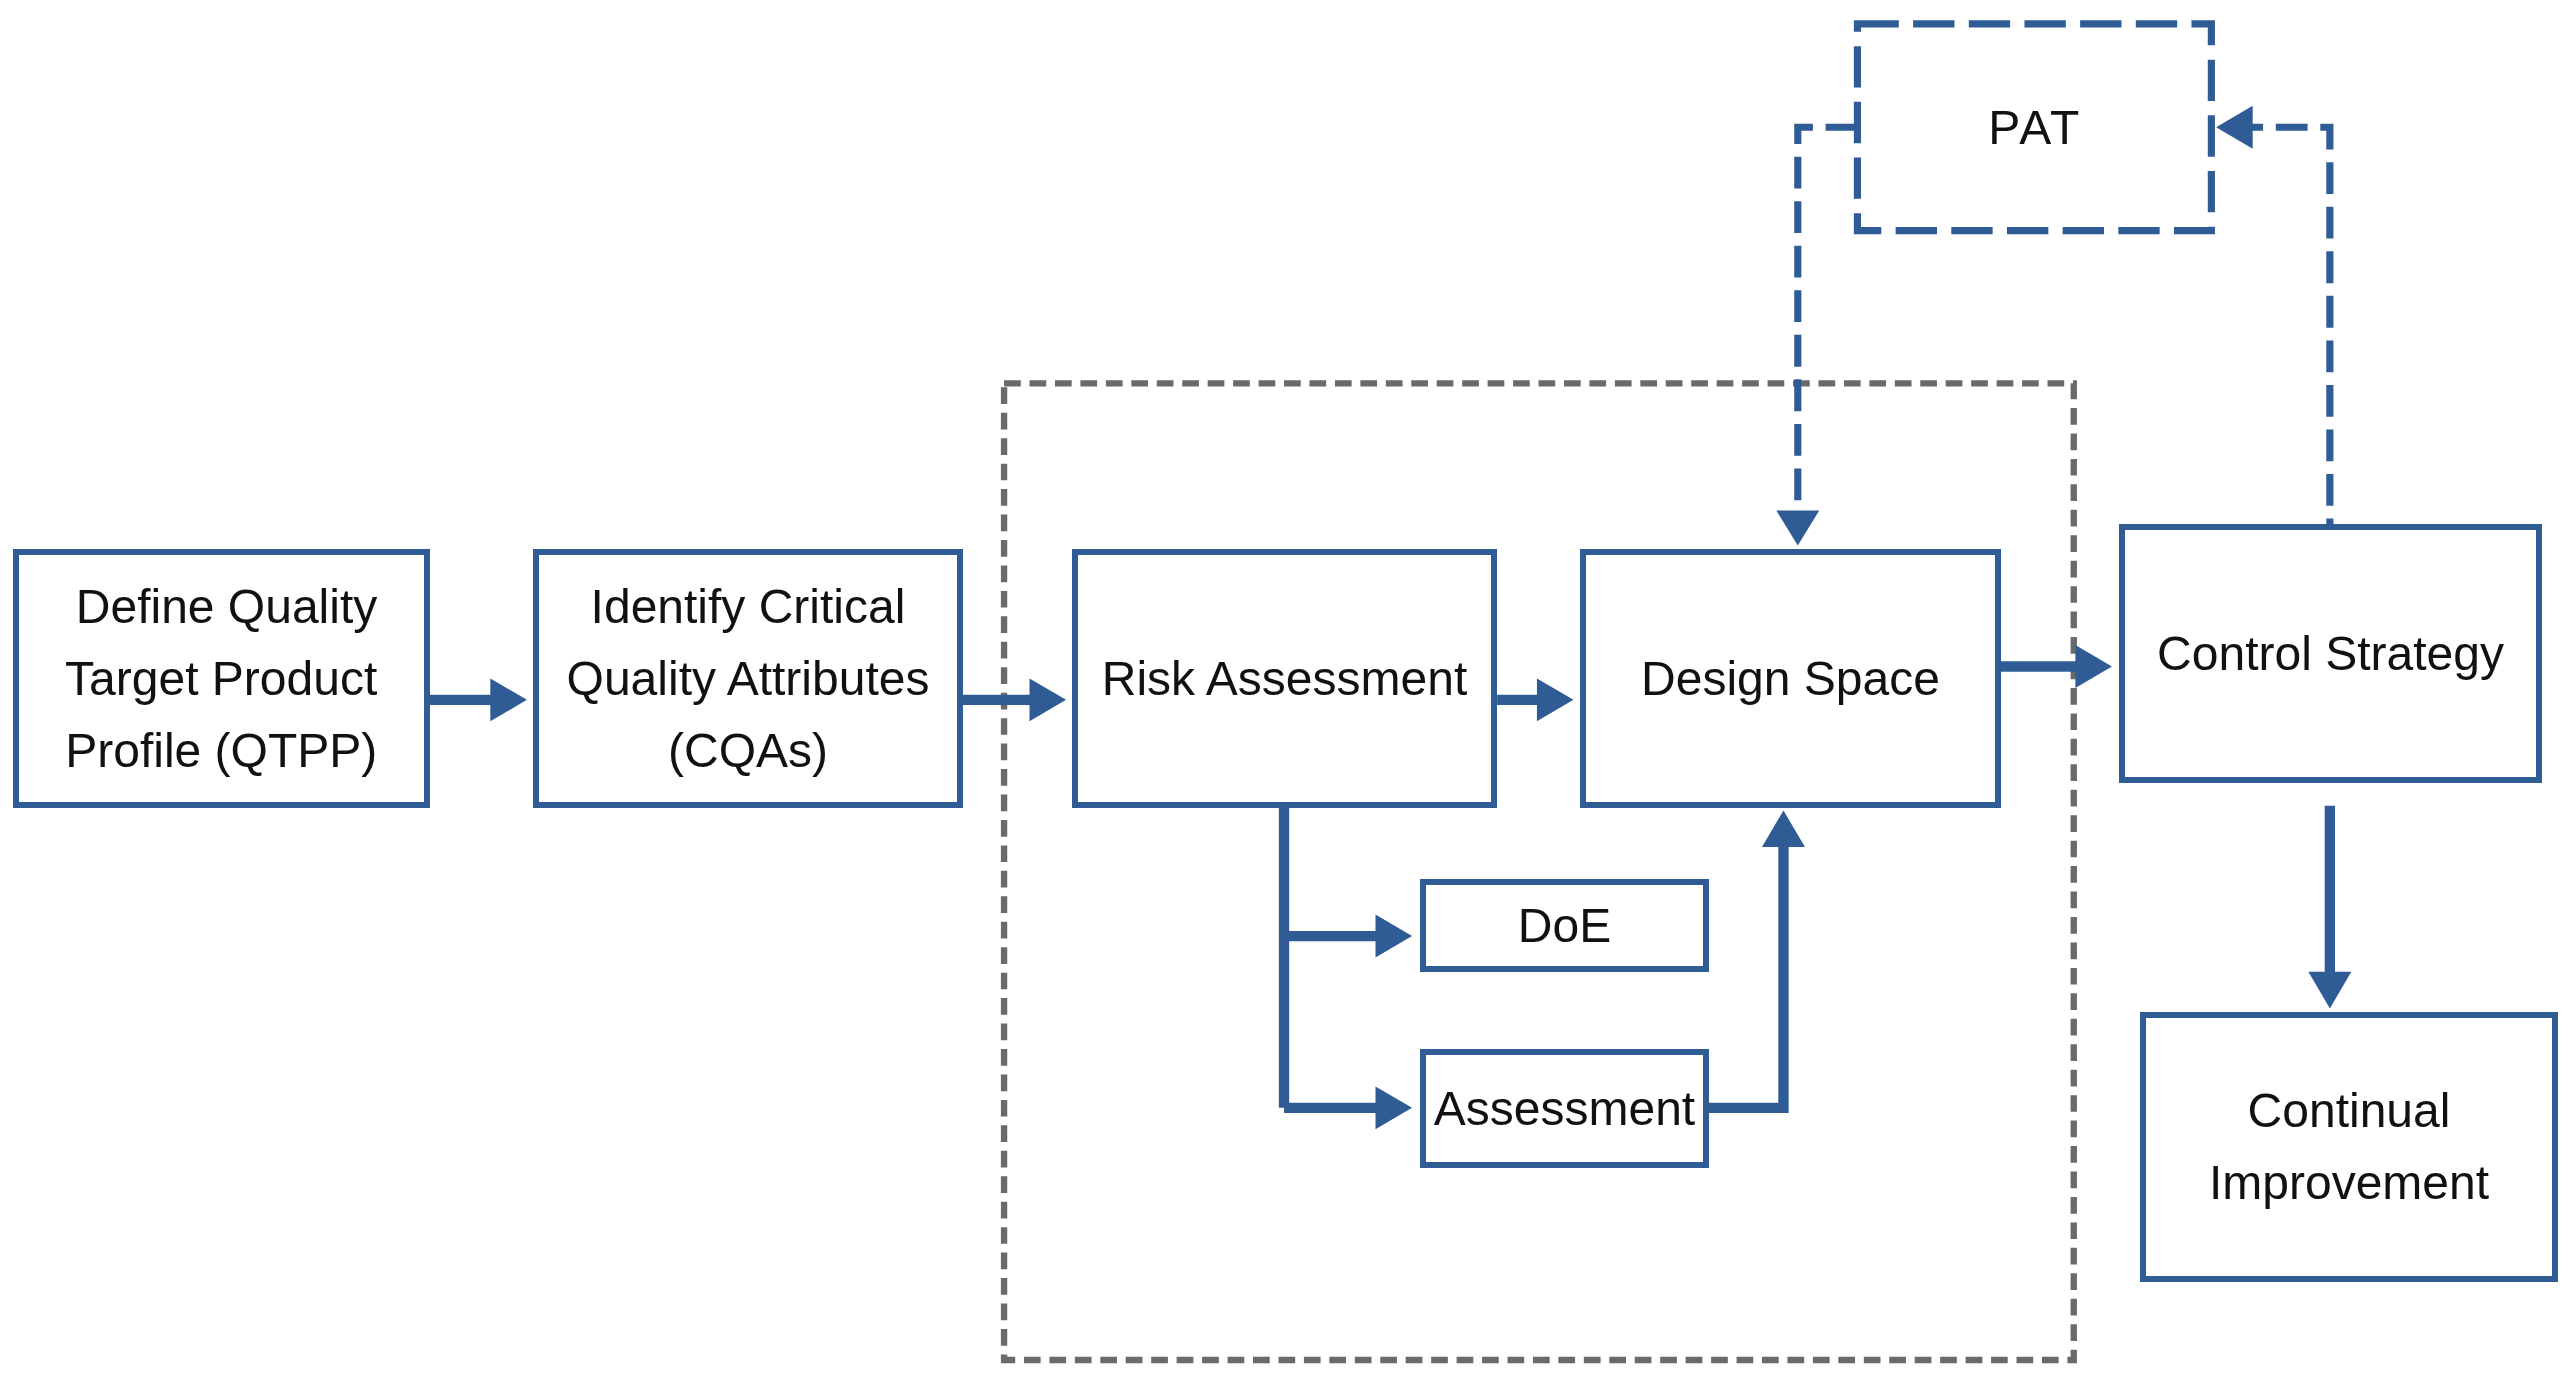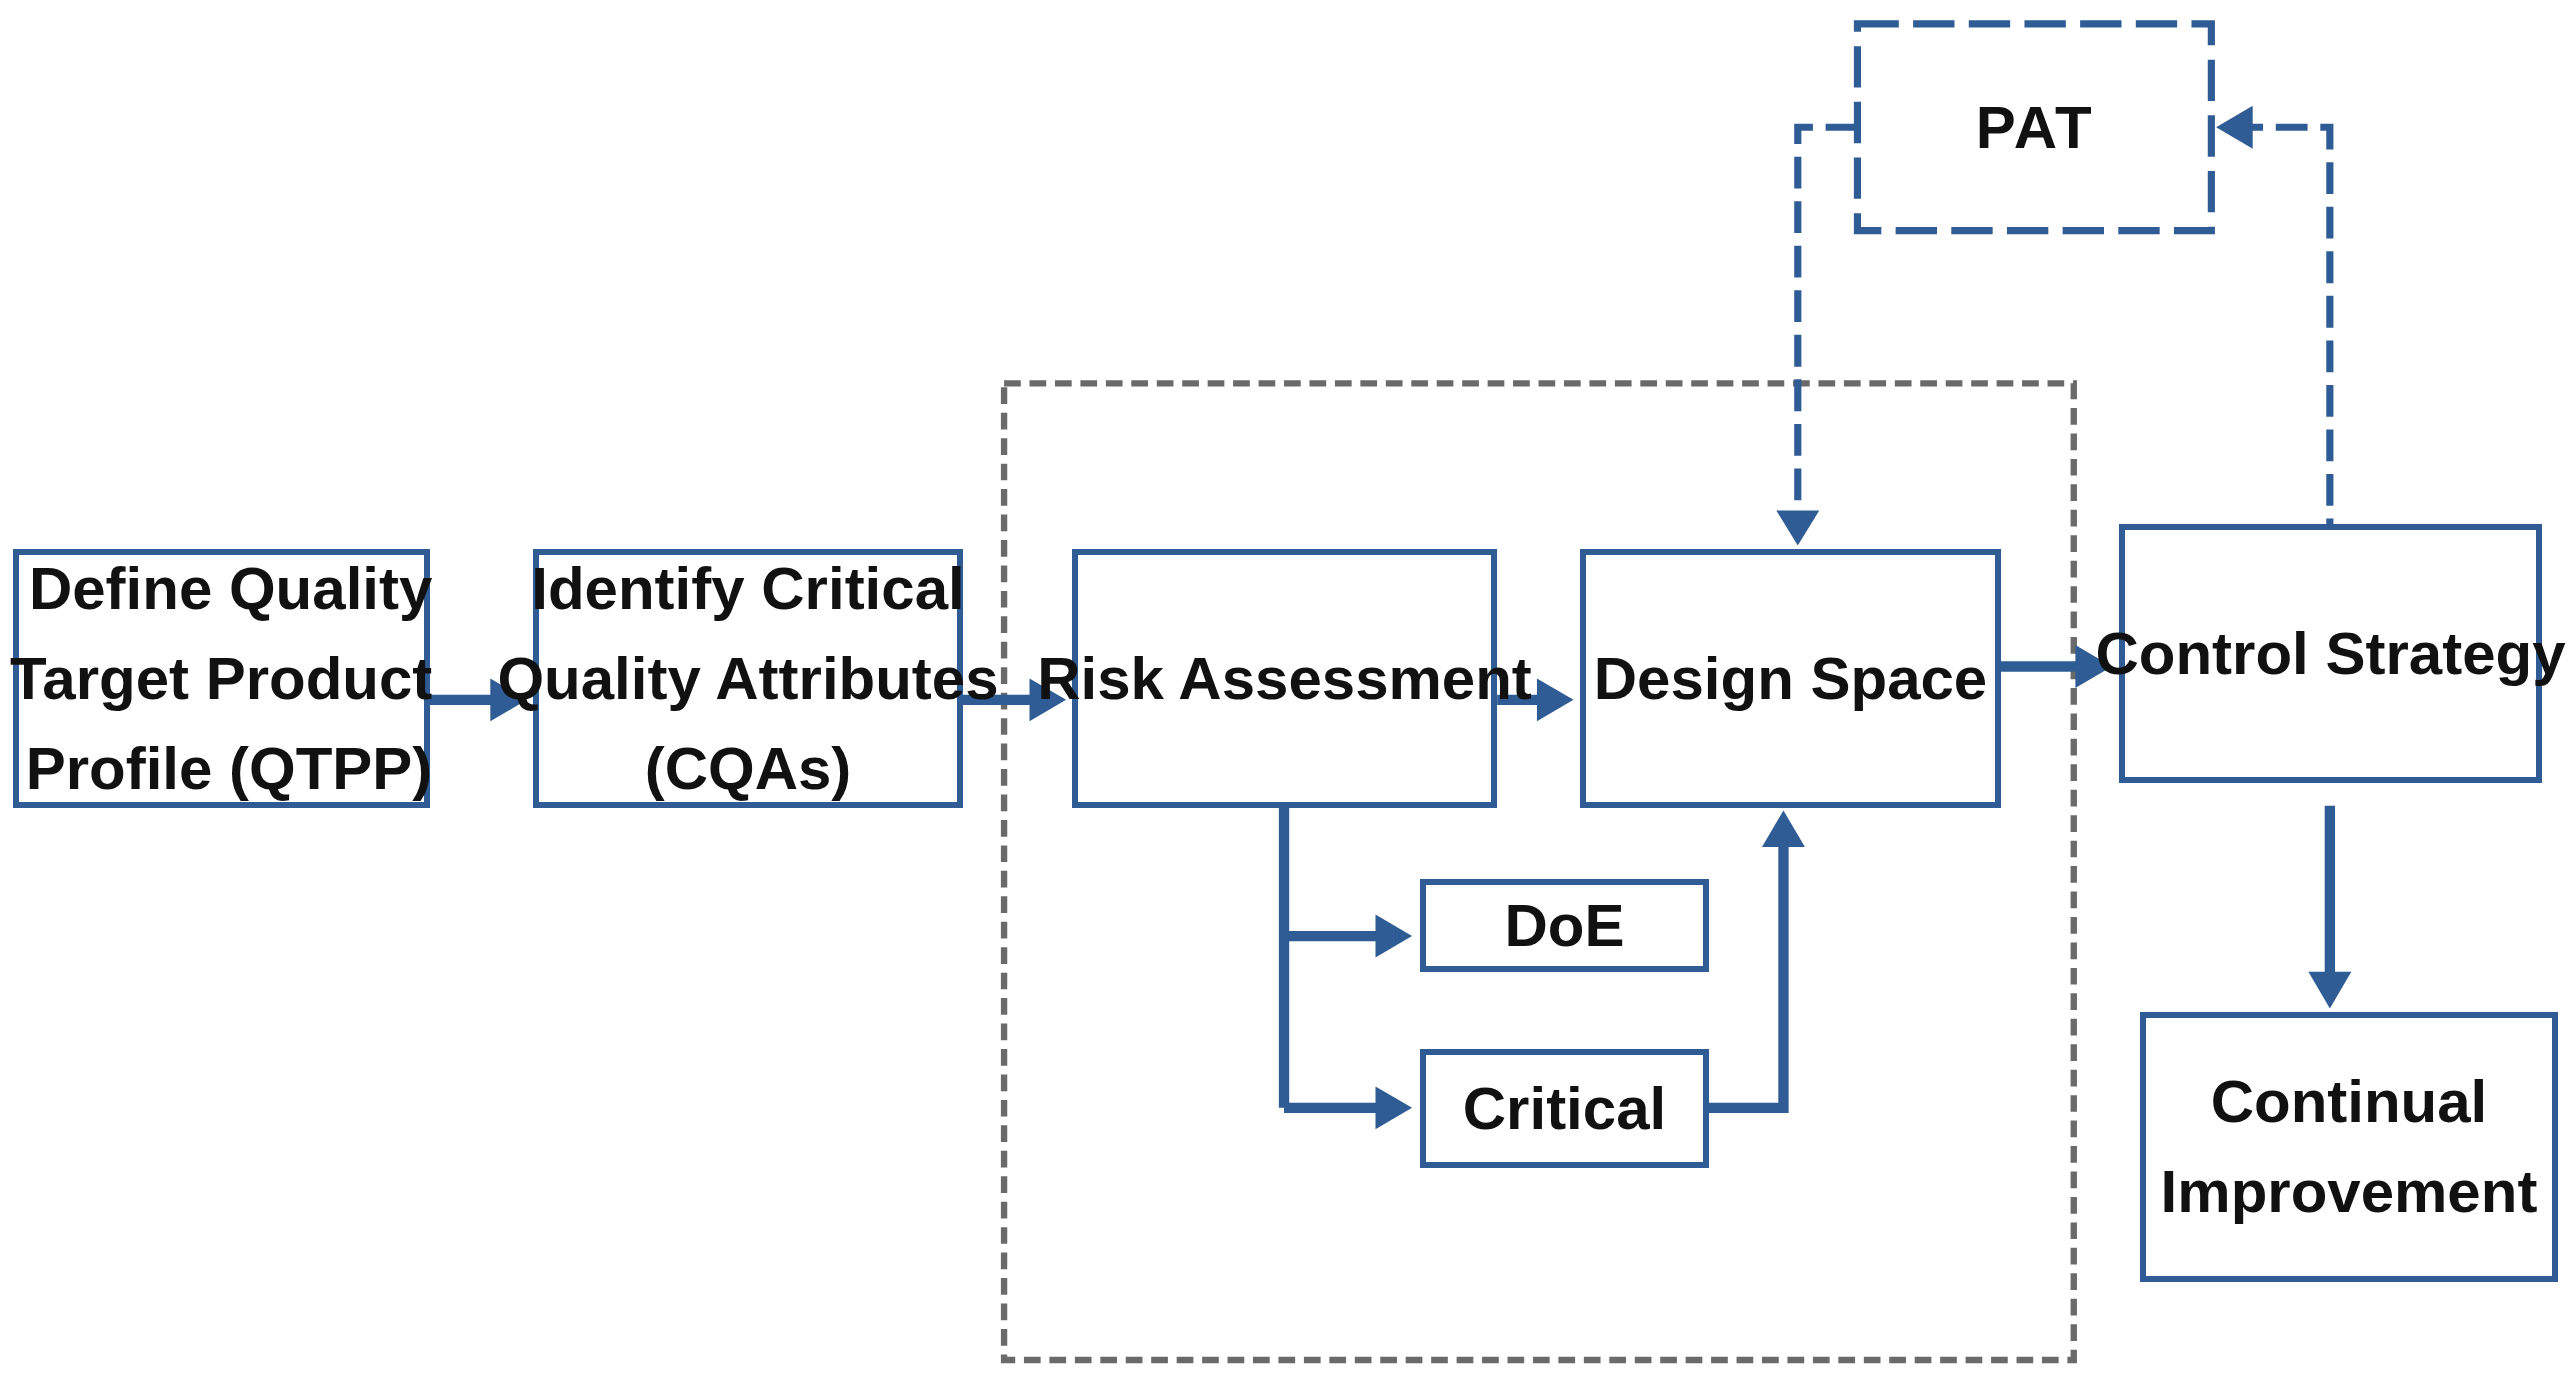--- a/index.html
+++ b/index.html
@@ -26,22 +26,22 @@
     position: absolute;
     box-sizing: border-box;
     background: #ffffff;
     border: 6.4px solid #2F5C94;
     display: flex;
     align-items: center;
     justify-content: center;
     text-align: center;
   }
   .box .label {
-    font-size: 60px;
-    font-weight: 700;
+    font-size: 48px;
+    font-weight: 400;
     color: #111111;
     line-height: 1.5;
     white-space: nowrap;
   }
   .box.dashed-label {
     border: none;
     background: transparent;
   }
   .box.dashed-label .label {
     letter-spacing: 2.4px;
@@ -137,21 +137,21 @@
 
   <div class="box dashed-label" style="left:1858px; top:24px; width:354px; height:207px;">
     <div class="label">PAT</div>
   </div>
 
   <div class="box" style="left:1420px; top:879px; width:289px; height:93px;">
     <div class="label">DoE</div>
   </div>
 
   <div class="box" style="left:1420px; top:1049px; width:289px; height:119px;">
-    <div class="label">Critical</div>
+    <div class="label">Assessment</div>
   </div>
 
   <div class="box" style="left:2140px; top:1012px; width:418px; height:270px;">
     <div class="label">
       <span style="display:block">Continual</span>
       <span style="display:block">Improvement</span>
     </div>
   </div>
 
 </div>

